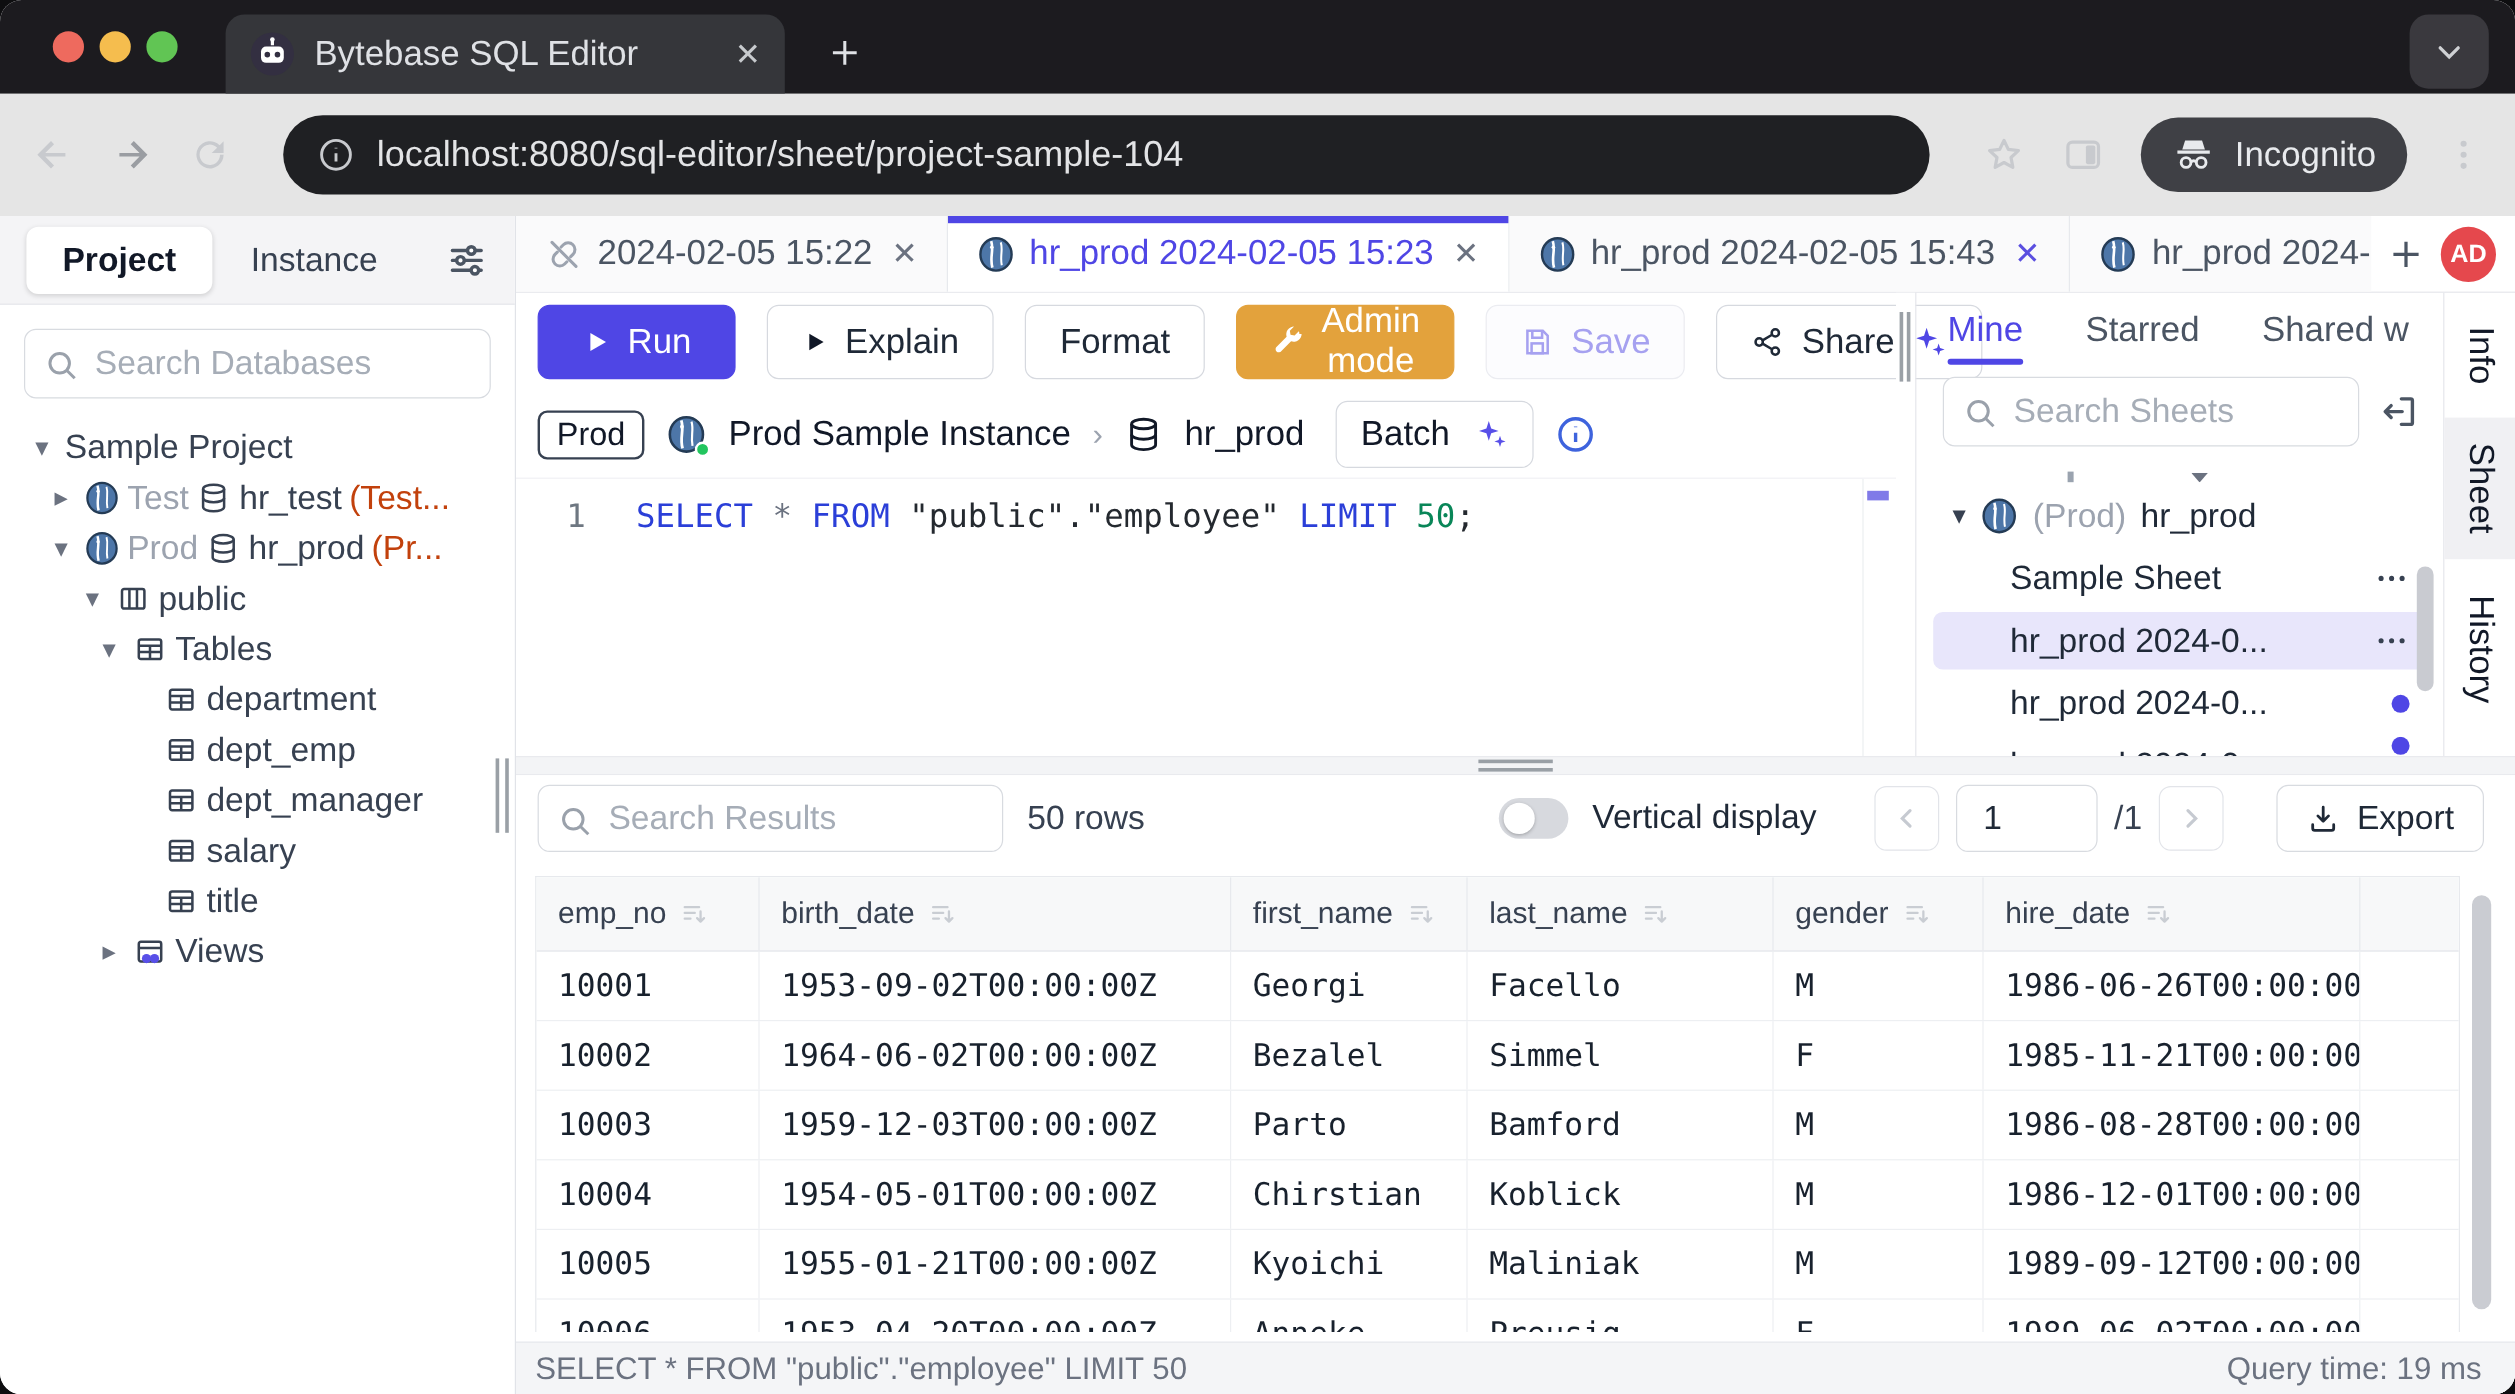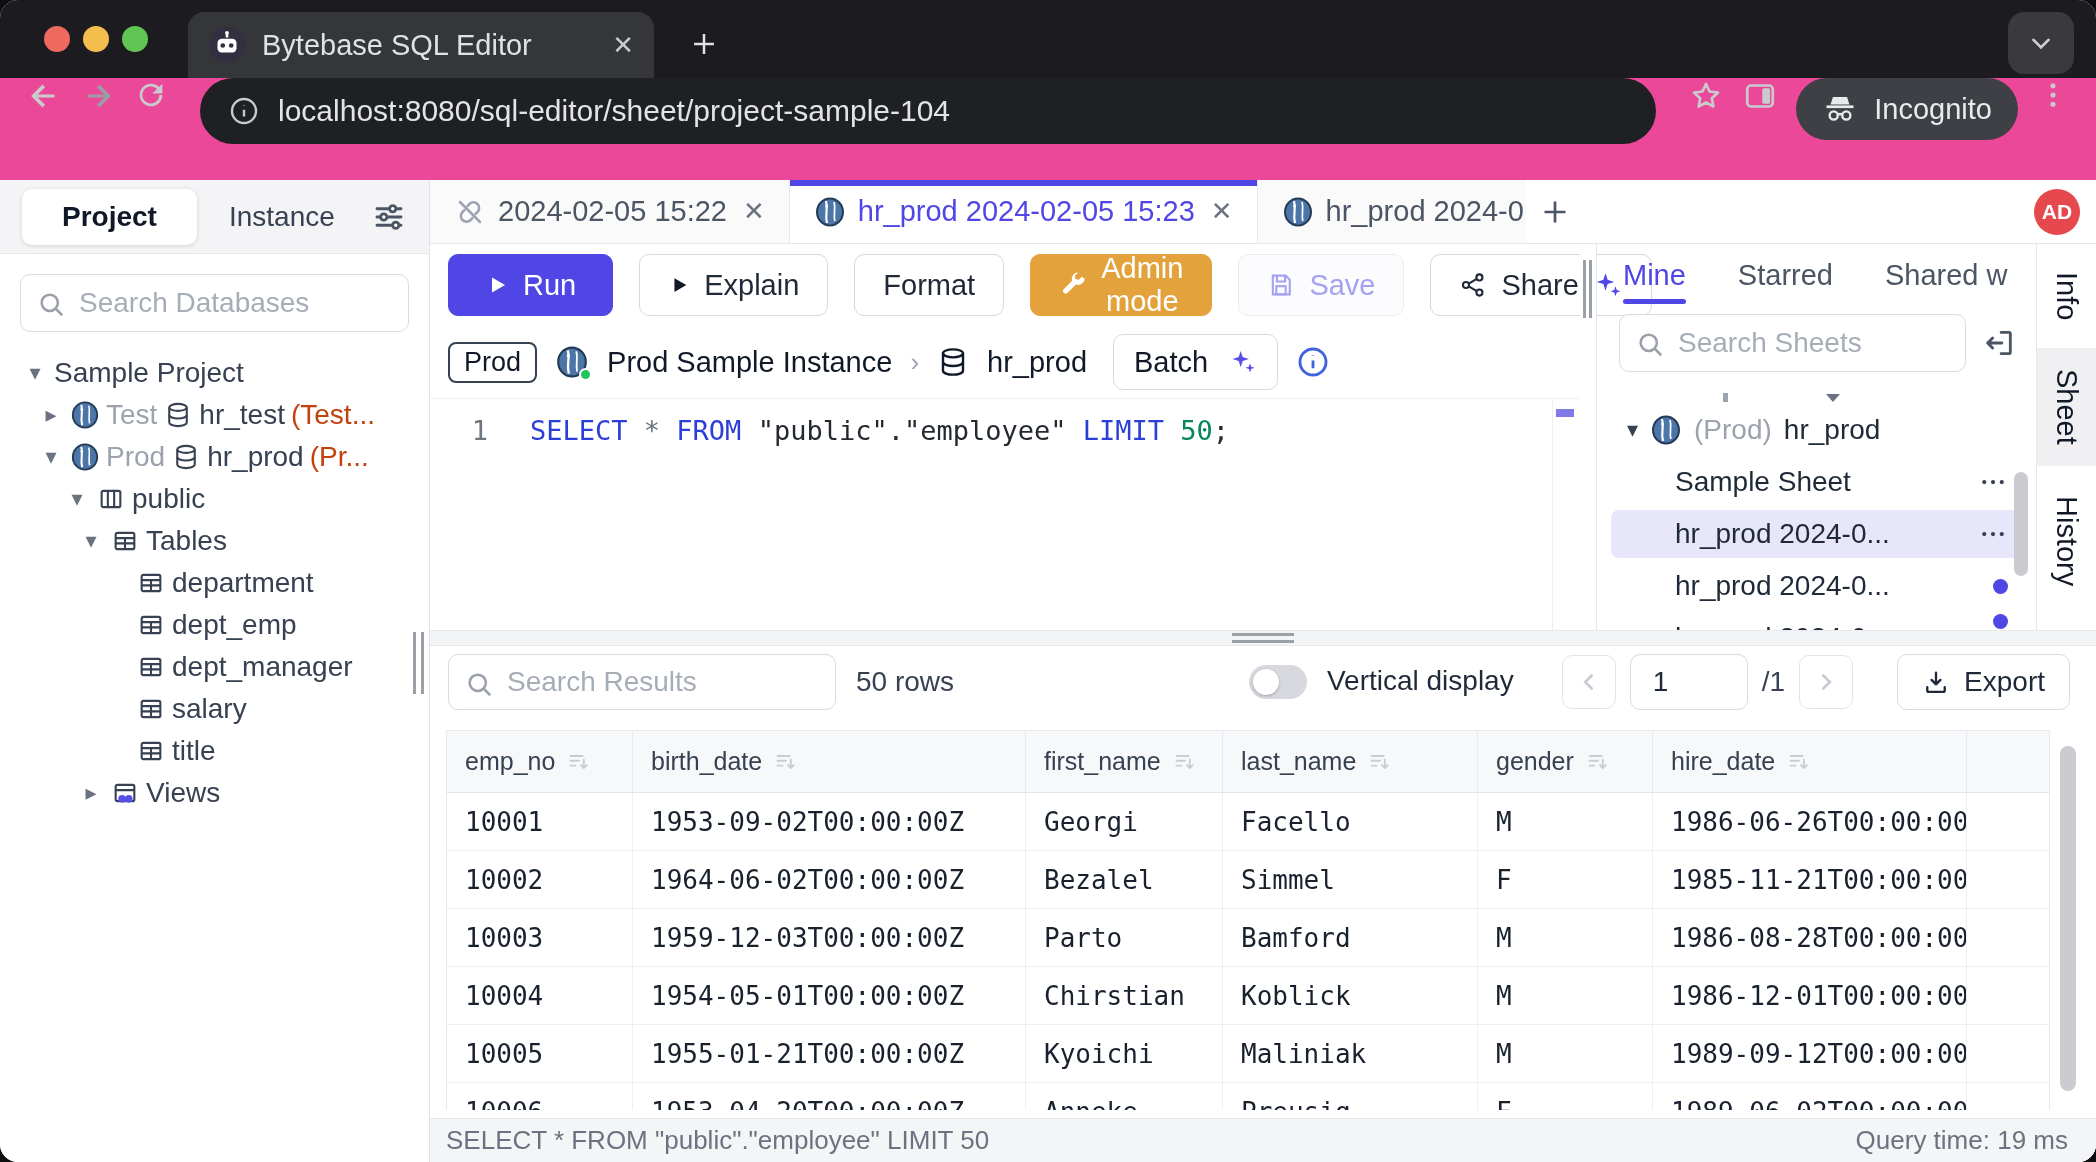--- a/index.html
+++ b/index.html
@@ -11,32 +11,32 @@
   .tl { position:absolute; top:26px; width:26px; height:26px; border-radius:50%; }
   .tl.red { left:44px; background:#ee6a5e; }
   .tl.yellow { left:83px; background:#f5bd4e; }
   .tl.green { left:122px; background:#61c554; }
   .btab { position:absolute; left:188px; top:12px; width:466px; height:66px; background:#35363a; border-radius:16px 16px 0 0; display:flex; align-items:center; gap:16px; padding:0 20px; }
   .btab-title { color:#dfe1e5; font-size:29px; flex:1; white-space:nowrap; overflow:hidden; }
   .btab-close { color:#c7cacd; font-size:26px; }
   .btab-close::before { content:"✕"; }
   .newtab { position:absolute; left:676px; top:16px; width:56px; height:56px; display:flex; align-items:center; justify-content:center; }
   .tabsearch { position:absolute; right:22px; top:12px; width:66px; height:62px; border-radius:16px; background:#3a393e; display:flex; align-items:center; justify-content:center; }
-  .urlrow { height:102px; background:#ec4899; display:flex; padding:0 26px; gap:18px; }
+  .urlrow { height:102px; background:#e5e5e5; display:flex; align-items:center; padding:0 26px; gap:30px; }
   .urlpill { flex:1; height:66px; border-radius:33px; background:#1f2023; display:flex; align-items:center; gap:18px; padding:0 28px; margin:0 14px; }
   .url-text { color:#e3e4e6; font-size:30px; white-space:nowrap; overflow:hidden; }
   .incog { height:62px; border-radius:31px; background:#3f4045; display:flex; align-items:center; gap:16px; padding:0 26px; }
   .incog span { color:#e8eaed; font-size:29px; }
   svg { display:block; }
 
   
   .app { display:flex; height:982px; background:#fff; color:#1f2937; font-size:28px; }
   .sidebar { width:430px; border-right:1px solid #e1e3e8; position:relative; flex:none; display:flex; flex-direction:column; }
   .side-head { height:74px; background:#f4f4f6; border-bottom:1px solid #e5e7eb; display:flex; align-items:center; padding:0 22px; }
-  .seg-active { background:#fff; border-radius:10px; height:56px; padding:0 40px; display:flex; align-items:center; font-weight:600; color:#111827; box-shadow:0 1px 4px rgba(0,0,0,.14); }
+  .seg-active { background:#fff; border-radius:10px; height:56px; padding:0 30px; display:flex; align-items:center; font-weight:600; color:#111827; box-shadow:0 1px 4px rgba(0,0,0,.14); }
   .seg { padding:0 32px; color:#374151; }
   .side-filter { margin-left:auto; }
   .side-search { padding:20px 20px 10px; }
   .searchbox { position:relative; }
   .searchbox input { width:100%; height:58px; border:1px solid #d8dbe0; border-radius:10px; font-size:28px; font-family:inherit; padding:0 16px 0 58px; color:#1f2937; outline:none; background:#fff; }
   .searchbox input::placeholder { color:#a6adb7; }
   .searchbox .mag { position:absolute; left:16px; top:15px; }
   .tree { padding:10px 4px; overflow:hidden; }
   .trow { height:42px; display:flex; align-items:center; gap:6px; border-radius:8px; margin:0 4px; white-space:nowrap; overflow:hidden; }
   .trow.selected { background:#e8e6fb; }
@@ -456,20 +456,33 @@
                 <ellipse cx="16" cy="16" rx="13" ry="13.5" fill="#4d76a8" stroke="#243b55" stroke-width="2"></ellipse>
                 <path d="M12 5c2.5 8-1.5 13 1 22" stroke="#fff" stroke-width="2.2" fill="none"></path>
                 <path d="M20 6c2 6.5-.8 11 .8 19" stroke="#fff" stroke-width="1.7" fill="none"></path>
                 <circle cx="12.5" cy="10" r="1.5" fill="#fff"></circle>
               </svg>
             </span>
             <span class="etlabel">hr_prod 2024-02-05 15:23</span>
             <span class="etclose"></span>
           </div>
 
+          <div class="etab icon-pg accent-close">
+
+            <span class="eticon i-pg">
+              <svg width="32" height="32" viewBox="0 0 32 32">
+                <ellipse cx="16" cy="16" rx="13" ry="13.5" fill="#4d76a8" stroke="#243b55" stroke-width="2"></ellipse>
+                <path d="M12 5c2.5 8-1.5 13 1 22" stroke="#fff" stroke-width="2.2" fill="none"></path>
+                <path d="M20 6c2 6.5-.8 11 .8 19" stroke="#fff" stroke-width="1.7" fill="none"></path>
+                <circle cx="12.5" cy="10" r="1.5" fill="#fff"></circle>
+              </svg>
+            </span>
+            <span class="etlabel">hr_prod 2024-02-05 15:43</span>
+            <span class="etclose"></span>
+          </div>
 
           <div class="etab icon-pg trunc">
 
             <span class="eticon i-pg">
               <svg width="32" height="32" viewBox="0 0 32 32">
                 <ellipse cx="16" cy="16" rx="13" ry="13.5" fill="#4d76a8" stroke="#243b55" stroke-width="2"></ellipse>
                 <path d="M12 5c2.5 8-1.5 13 1 22" stroke="#fff" stroke-width="2.2" fill="none"></path>
                 <path d="M20 6c2 6.5-.8 11 .8 19" stroke="#fff" stroke-width="1.7" fill="none"></path>
                 <circle cx="12.5" cy="10" r="1.5" fill="#fff"></circle>
               </svg>

